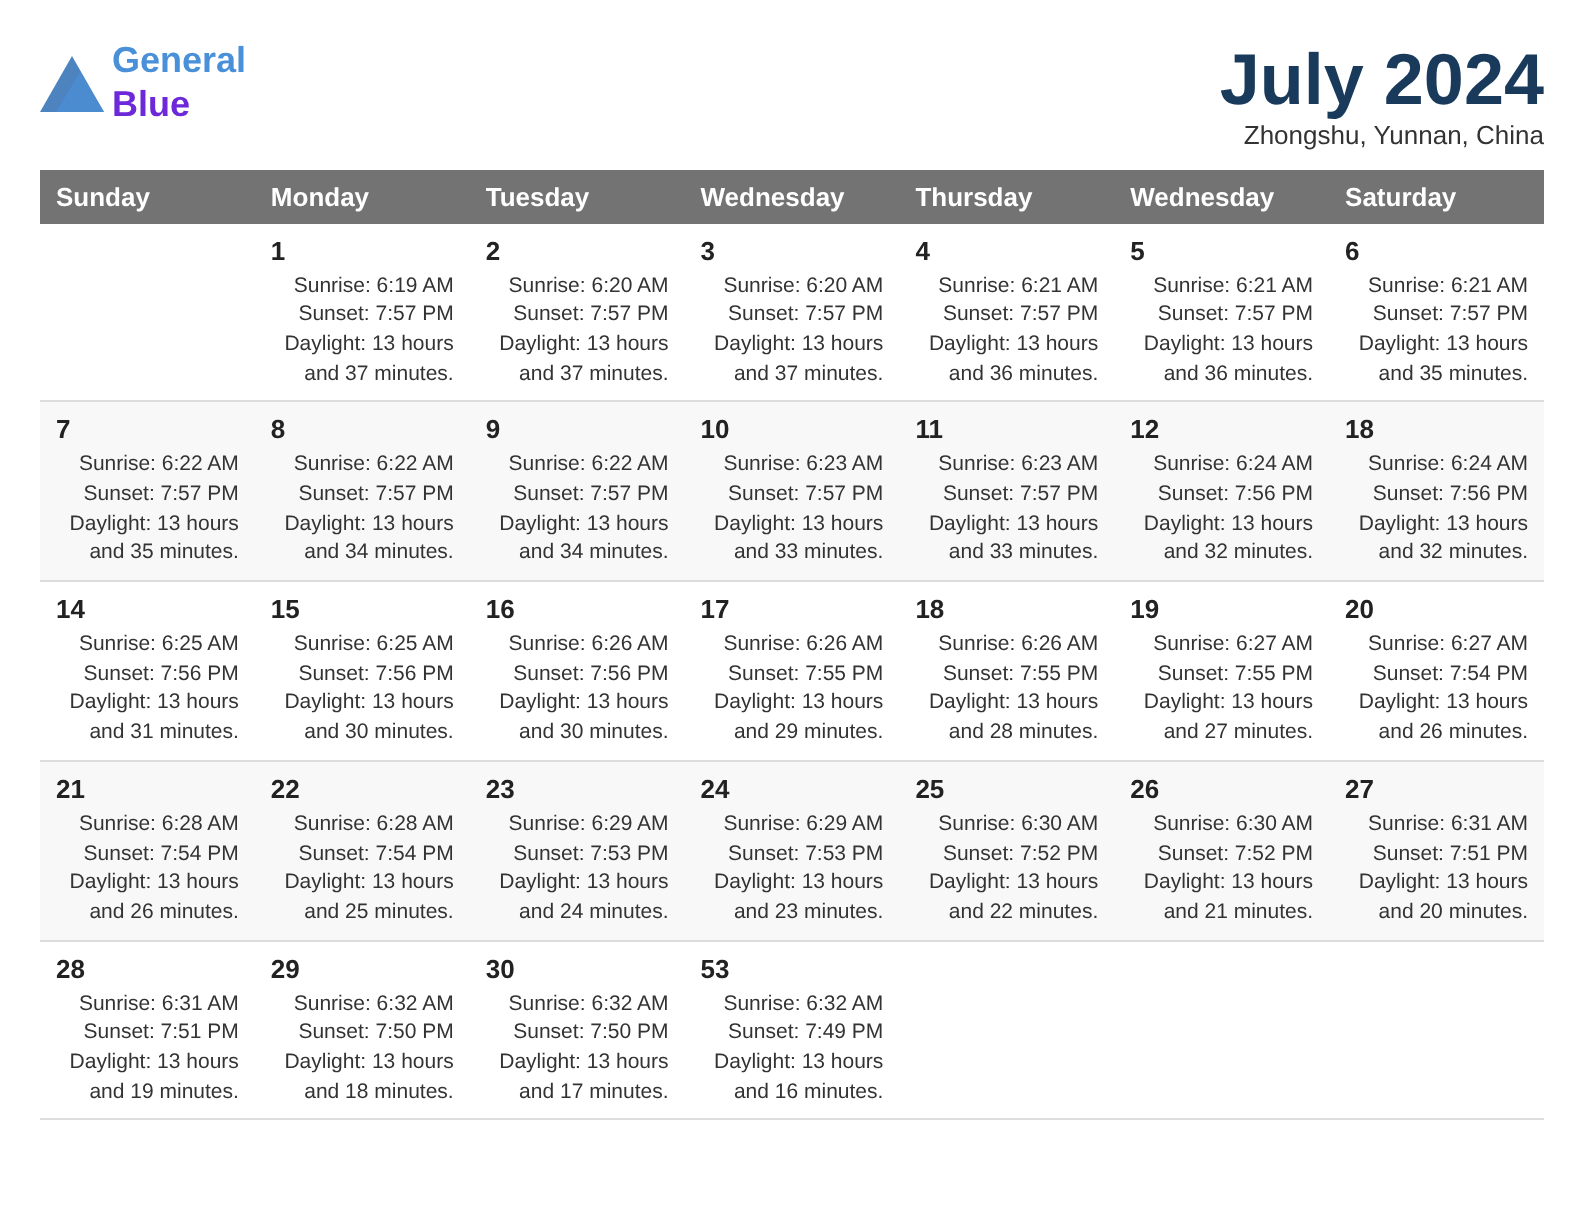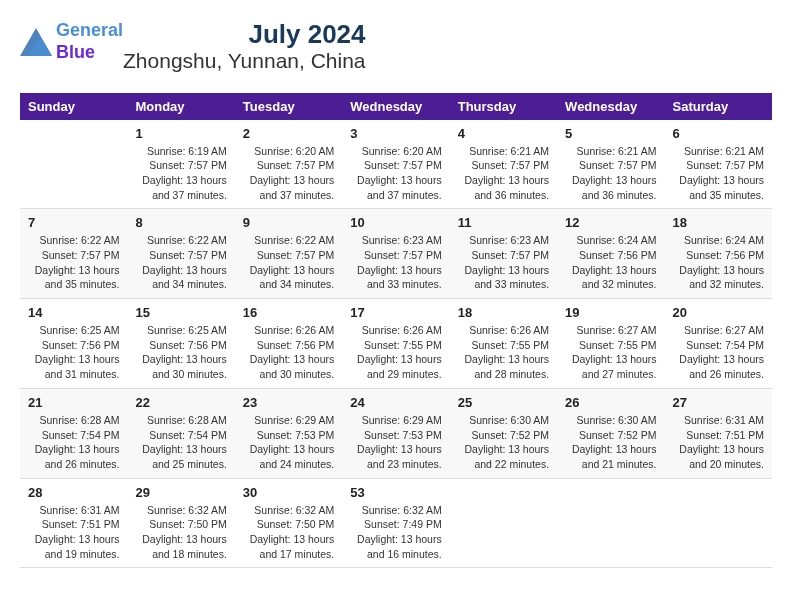--- a/index.html
+++ b/index.html
@@ -5,22 +5,23 @@
     * { box-sizing: border-box; margin: 0; padding: 0; }
     body {
       font-family: Arial, sans-serif;
       background: #fff;
       width: 792px;
       min-height: 612px;
       padding: 20px;
     }
     .header {
       display: flex;
+      justify-content: space-between;
       align-items: flex-start;
-      margin-bottom: 20px;
+      margin-bottom: 10px;
     }
     .logo {
       display: flex;
       align-items: center;
     }
     .logo-text {
       font-size: 18px;
       font-weight: bold;
       color: #1a3a5c;
       line-height: 1.2;
@@ -30,36 +31,36 @@
     }
     .logo-icon {
       width: 32px;
       height: 28px;
       margin-right: 4px;
     }
     .title-block {
       text-align: right;
     }
     .month-year {
-      font-size: 26px;
+      font-size: 36px;
       font-weight: bold;
       color: #1a3a5c;
       line-height: 1.1;
     }
     .location {
-      font-size: 21px;
+      font-size: 13px;
       color: #333;
     }
     table {
       width: 100%;
       border-collapse: collapse;
       font-size: 11px;
     }
     thead th {
-      background-color: #4c1d95;
+      background-color: #737373;
       color: #fff;
       padding: 6px 8px;
       text-align: left;
       font-size: 13px;
       font-weight: bold;
     }
     tbody tr {
       vertical-align: top;
       border-bottom: 1px solid #ddd;
     }

